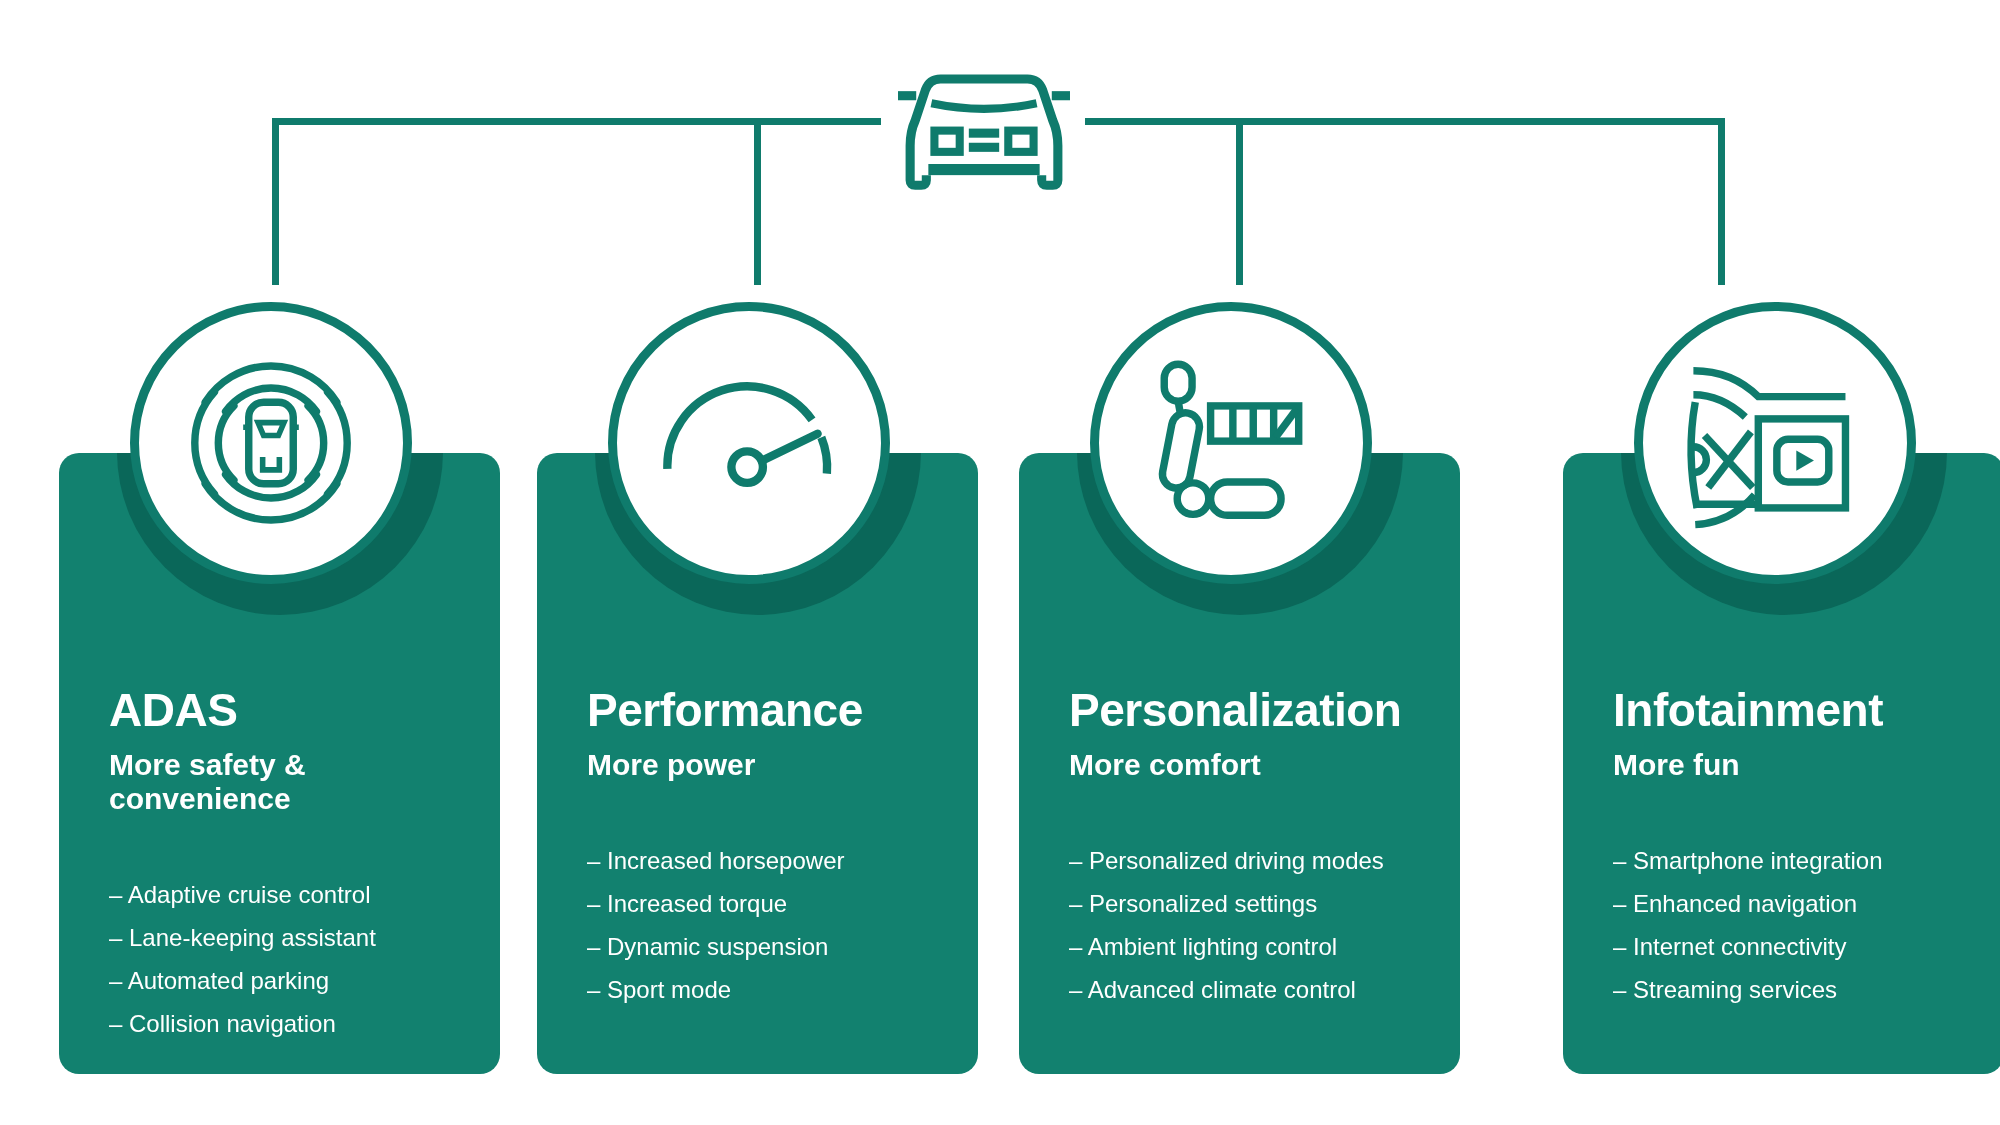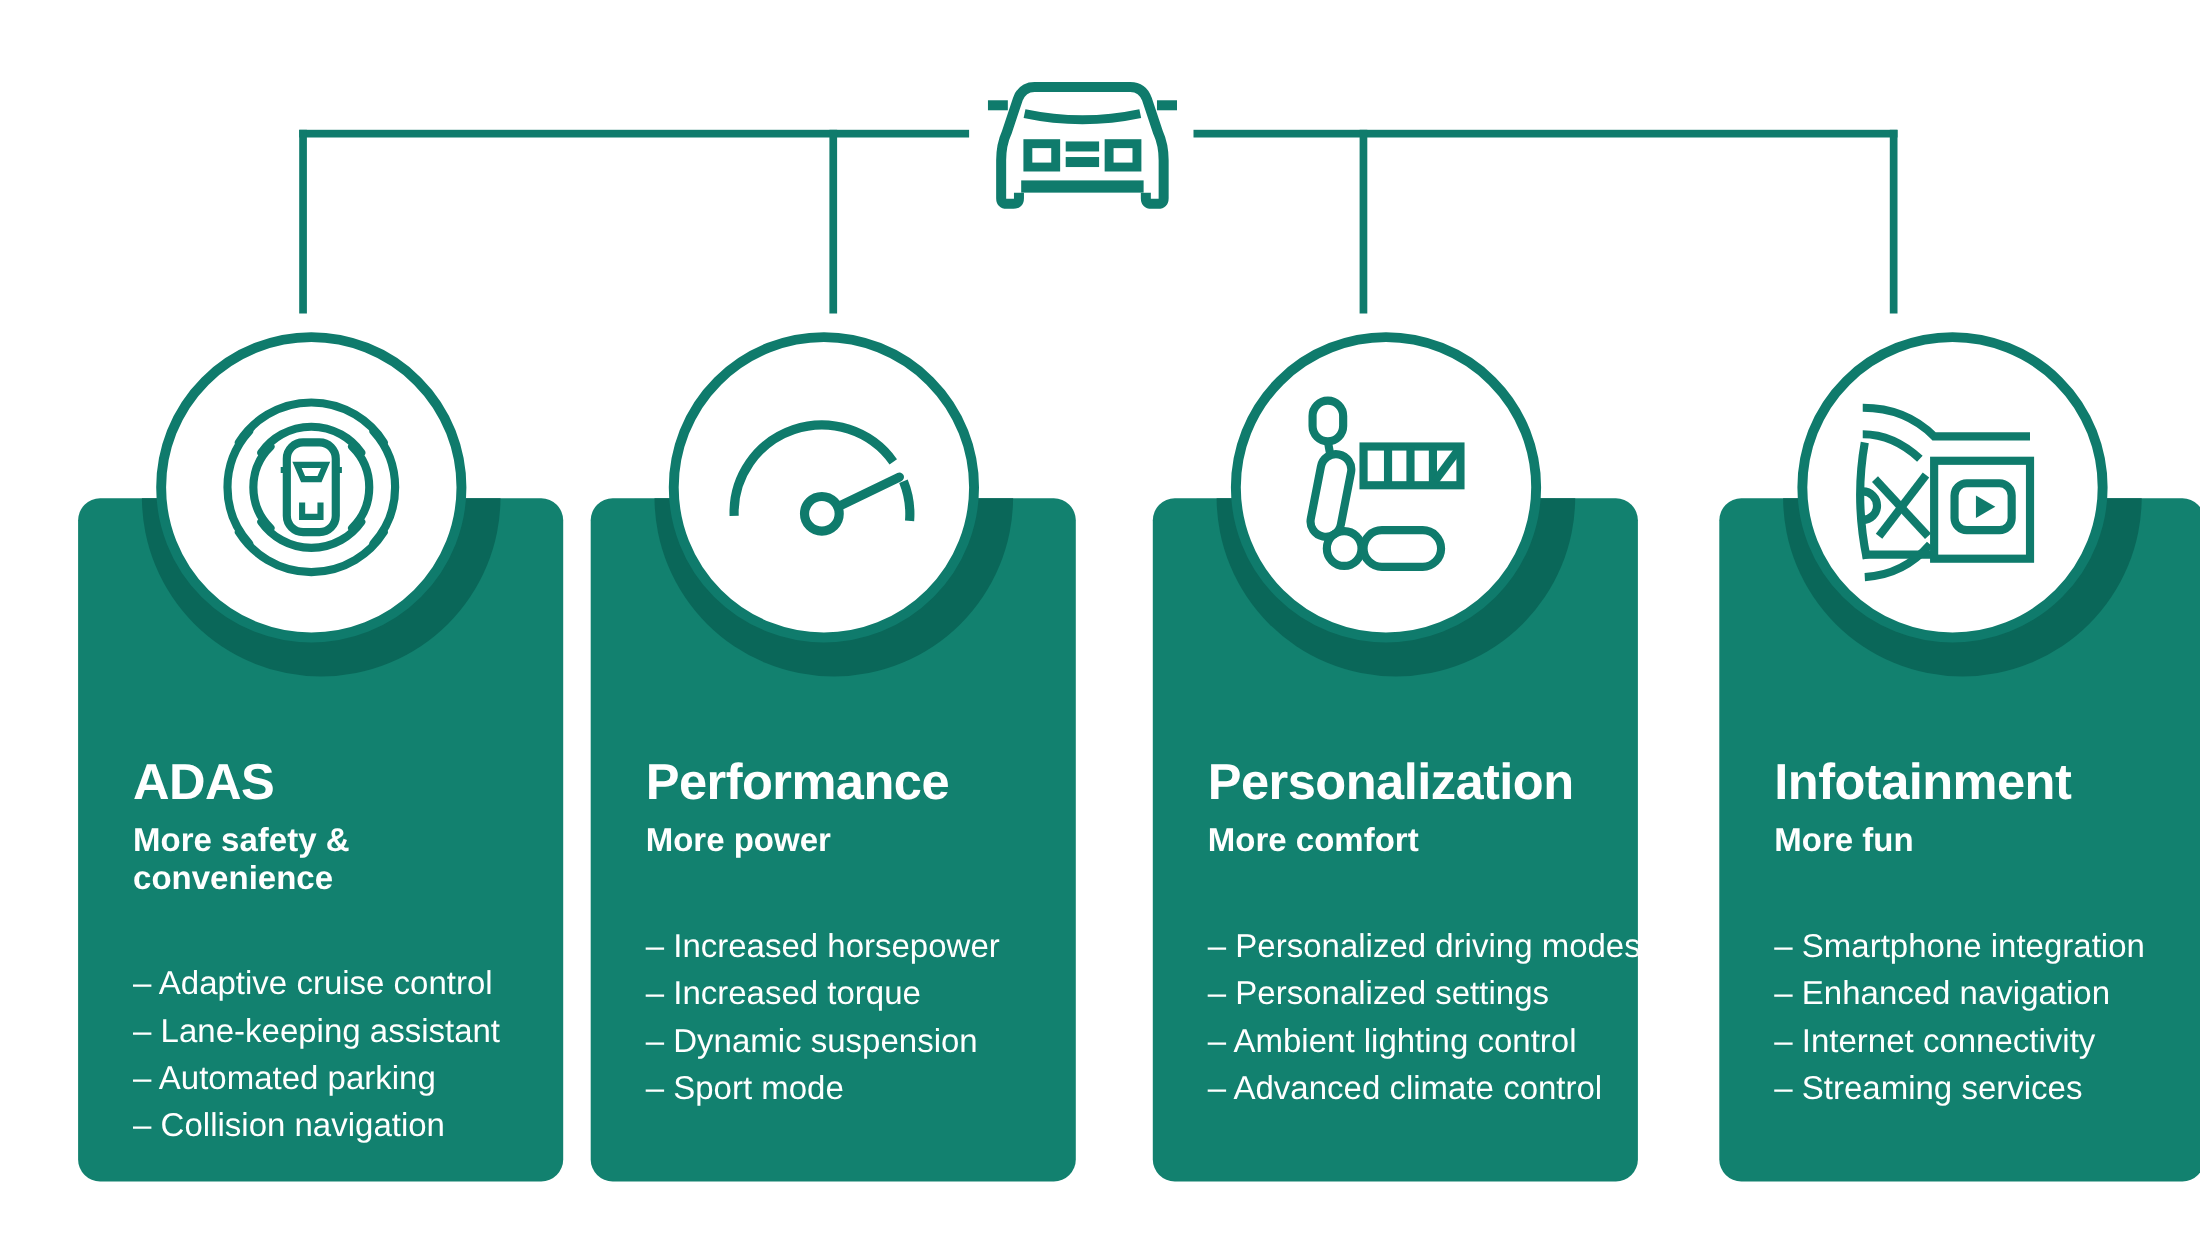--- a/index.html
+++ b/index.html
@@ -19,43 +19,43 @@
   .hline.left{left:272px;width:609px}
   .hline.right{left:1085px;width:640px}
   .vline{position:absolute;width:7px;height:167px;top:118px;background:var(--teal)}
   .vline.v1{left:272px}
   .vline.v2{left:754px}
   .vline.v3{left:1236px}
   .vline.v4{left:1718px}
   .car-root{position:absolute;left:898px;top:52px;width:172px;height:138px;color:var(--teal)}
   
   .column{position:absolute;top:0;width:441px;height:1125px}
-  .column.c1{left:71px}
+  .column.c1{left:59px}
   .column.c2{left:537px}
-  .column.c3{left:1048px}
+  .column.c3{left:1019px}
   .column.c4{left:1563px}
   .card{
     position:absolute;left:0;top:453px;width:441px;height:621px;
     background:var(--card);border-radius:20px;overflow:hidden;
   }
   .halo{
     position:absolute;left:57.5px;top:-164px;width:326px;height:326px;
     border-radius:50%;background:var(--halo);
   }
   .badge{
     position:absolute;left:70.5px;top:302px;width:282px;height:282px;
     background:#fff;border:9px solid var(--teal);border-radius:50%;
     display:flex;align-items:center;justify-content:center;color:var(--teal);
   }
   .badge svg{width:204px;height:204px}
   .card-text{position:relative;padding:232px 16px 0 50px;color:var(--text)}
   .card-title{font-size:46px;font-weight:bold;line-height:50px;letter-spacing:-0.5px}
   .card-subtitle{font-size:30px;font-weight:bold;line-height:34px;margin-top:13px}
   .card-list{list-style:none;margin-top:57px}
-  .card-list li{font-size:30px;line-height:43px;white-space:nowrap;color:var(--text)}
+  .card-list li{font-size:24px;line-height:43px;white-space:nowrap;color:var(--text)}
 </style>
 </head>
 <body>
 
 <div class="hline left"></div>
 <div class="hline right"></div>
 <div class="vline v1"></div>
 <div class="vline v2"></div>
 <div class="vline v3"></div>
 <div class="vline v4"></div>

